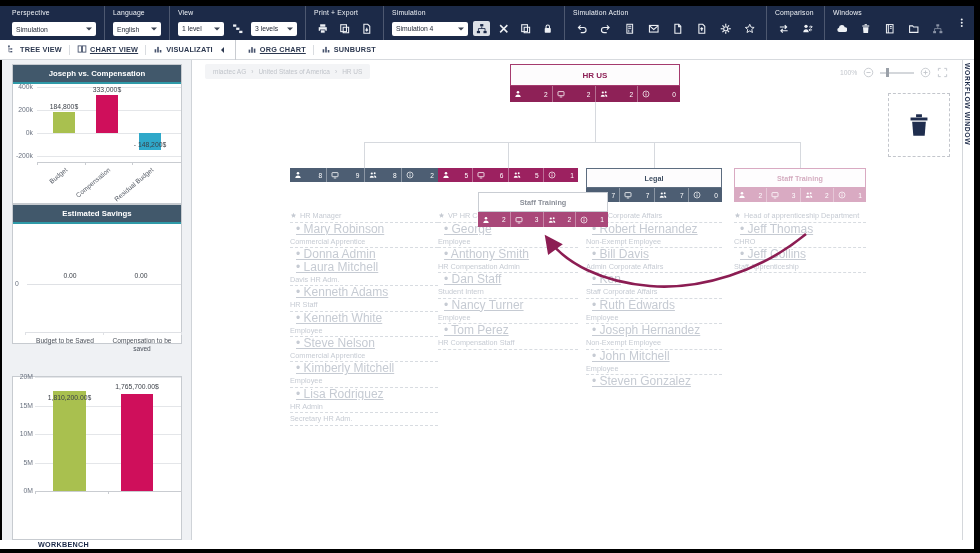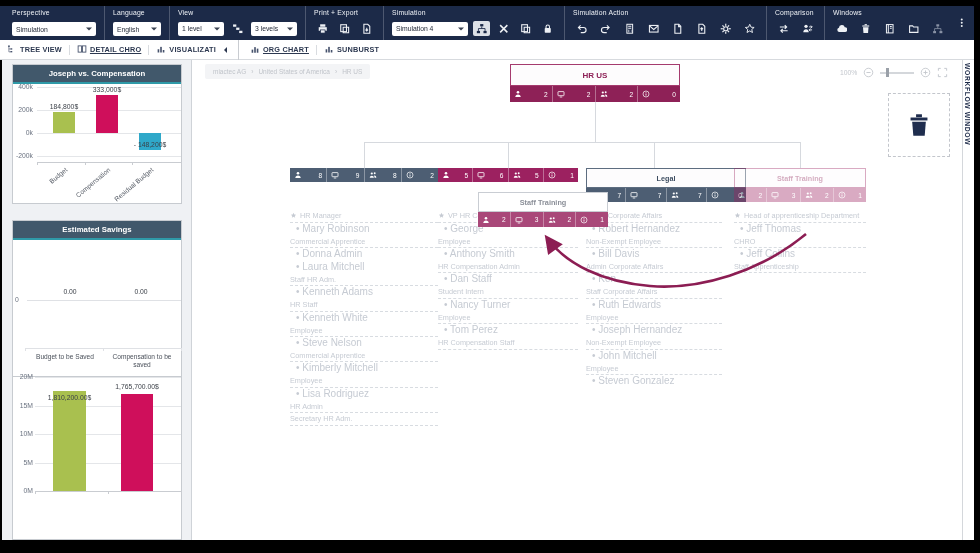--- a/index.html
+++ b/index.html
@@ -58,21 +58,21 @@
   .node-title{display:flex;align-items:center;justify-content:center;font-weight:bold;background:#fdfcfd;box-sizing:border-box;}
   .badgebar{display:flex;}
   .bcell{flex:1;display:flex;align-items:center;justify-content:space-between;padding:0 4px;border-right:1px solid rgba(255,255,255,.35);}
   .bcell:last-child{border-right:none;}
   .bcell svg{width:8px;height:8px;color:#fff;flex:0 0 auto;}
   .bcount{font-size:6.6px;color:#fff;}
   .mlist{position:absolute;}
   .mrole{height:12.7px;line-height:11px;font-size:7.3px;color:#c6cbd3;border-bottom:1px dashed #d8dce1;box-sizing:border-box;
          white-space:nowrap;overflow:hidden;display:flex;align-items:center;gap:3px;}
   .mrole svg{width:7px;height:7px;color:#c6cbd3;flex:0 0 auto;}
-  .mname{height:12.7px;line-height:12px;font-size:10px;color:#c6cbd3;padding-left:6px;white-space:nowrap;overflow:hidden;}
+  .mname{height:12.7px;line-height:12px;font-size:12px;color:#c6cbd3;padding-left:6px;white-space:nowrap;overflow:hidden;text-decoration:underline;}
   #ghost{z-index:5;}
   #ghost .node-title{background:rgba(255,255,255,.72);border:1px solid #c9cdd3;color:#8b8f98;font-size:7.3px;height:20px;}
   #ghost .badgebar{background:rgba(150,32,92,.82);height:15px;}
   #arrowlayer{left:0;top:0;width:770px;height:480px;pointer-events:none;z-index:6;}
   #trashzone{left:696px;top:33px;width:62px;height:64px;border:1.5px dashed #c3c6cc;display:flex;align-items:center;justify-content:center;box-sizing:border-box;}
   #trashzone svg{width:26px;height:26px;color:#1f2d4e;}
   .conn{background:#d6d9de;}
 
   
   #rail{left:962px;top:60px;width:12px;height:480px;background:#fff;border-left:1px solid #d4d7db;box-sizing:border-box;}
@@ -312,21 +312,21 @@
             <path d="M3 4.6v8h2.4M3 7.9h2.4" fill="none" stroke="currentColor" stroke-width="1"></path>
           </svg></span>
       <span class="tab-txt">TREE VIEW</span>
     </div>
     <div class="tab-sep"></div>
     <div class="tab active">
       <span><svg viewBox="0 0 16 16" fill="none" stroke="currentColor" stroke-width="1.4" style="width: 10px; height: 10px;">
             <rect x="1.8" y="3" width="5.4" height="10"></rect>
             <rect x="8.8" y="3" width="5.4" height="10"></rect>
           </svg></span>
-      <span class="tab-txt">DETAIL CHRO</span>
+      <span class="tab-txt">CHART VIEW</span>
     </div>
     <div class="tab-sep"></div>
     <div class="tab">
       <span><svg viewBox="0 0 16 16" fill="currentColor" style="width: 10px; height: 10px;">
             <rect x="2.6" y="8.4" width="2.6" height="5.2"></rect>
             <rect x="6.7" y="4.6" width="2.6" height="9"></rect>
             <rect x="10.8" y="9.6" width="2.6" height="4"></rect>
           </svg></span>
       <span class="tab-txt">VISUALIZATI</span>
       <span class="collapse-tri"></span>
@@ -372,21 +372,21 @@
           <div class="clab" style="left: 16px; top: 18.748px; width: 70px; text-align: center;">184,800$</div>
           <div class="cat" style="left: -9px; top: 82px;">Budget</div>
           <div class="cbar" style="left: 83px; top: 10.705px; width: 22px; height: 38.295px; background: rgb(207, 15, 91);"></div>
           <div class="clab" style="left: 59px; top: 1.705px; width: 70px; text-align: center;">333,000$</div>
           <div class="cat" style="left: 34px; top: 82px;">Compensation</div>
           <div class="cbar" style="left: 126px; top: 49px; width: 22px; height: 17.043px; background: rgb(47, 168, 201);"></div>
           <div class="clab" style="left: 102px; top: 57.043px; width: 70px; text-align: center;">- 148,200$</div>
           <div class="cat" style="left: 77px; top: 82px;">Residual Budget</div>
         </div>
     </div>
-    <div class="panel" style="top:160px;height:160px">
+    <div class="panel" style="top:144px;height:140px">
       <div class="panel-h">Estimated Savings</div>
       <div class="panel-b" id="chart1" style="height:141px">
           <div class="hl" style="left: 14px; top: 60px; width: 154px; background: rgb(223, 225, 229);"></div>
           <div class="clab" style="left: 2px; top: 56px; color: rgb(106, 114, 128);">0</div>
           <div class="clab" style="left: 32px; top: 48px; width: 50px; text-align: center;">0.00</div>
           <div class="clab" style="left: 103px; top: 48px; width: 50px; text-align: center;">0.00</div>
           <div class="hl" style="left: 12px; top: 108px; width: 156px; background: rgb(223, 225, 229);"></div>
           <div class="vl" style="left: 12px; top: 108px; height: 3px; background: rgb(223, 225, 229);"></div>
           <div class="vl" style="left: 90px; top: 108px; height: 3px; background: rgb(223, 225, 229);"></div>
           <div class="vl" style="left: 168px; top: 108px; height: 3px; background: rgb(223, 225, 229);"></div>
@@ -552,21 +552,21 @@
             </span>
             <span>HR Manager</span>
           </div>
           <div class="mname">• Mary Robinson</div>
           <div class="mrole">
             <span>Commercial Apprentice</span>
           </div>
           <div class="mname">• Donna Admin</div>
           <div class="mname">• Laura Mitchell</div>
           <div class="mrole">
-            <span>Staff HR Adm.</span>
+            <span>Davis HR Adm.</span>
           </div>
           <div class="mname">• Kenneth Adams</div>
           <div class="mrole">
             <span>HR Staff</span>
           </div>
           <div class="mname">• Kenneth White</div>
           <div class="mrole">
             <span>Employee</span>
           </div>
           <div class="mname">• Steve Nelson</div>
@@ -650,21 +650,21 @@
           </div>
           <div class="mname">• Nancy Turner</div>
           <div class="mrole">
             <span>Employee</span>
           </div>
           <div class="mname">• Tom Perez</div>
           <div class="mrole">
             <span>HR Compensation Staff</span>
           </div>
         </div>
-        <div class="node abs" style="left: 394px; top: 108px; width: 160px;">
+        <div class="node abs" style="left: 394px; top: 108px; width: 136px;">
           <div class="node-title" style="height: 20px; font-size: 7.2px; color: rgb(61, 77, 97); border: 1px solid rgb(93, 109, 128);">Legal</div>
           <div class="badgebar" style="height: 14px; background: rgb(77, 94, 115);">
             <div class="bcell">
               <span style="display: flex;">
                 <svg viewBox="0 0 16 16" fill="currentColor">
                   <circle cx="8" cy="4.6" r="2.6"></circle>
                   <path d="M2.6 14c0-3 2.4-5 5.4-5s5.4 2 5.4 5z"></path>
                 </svg>
               </span>
               <span class="bcount">7</span>
@@ -859,13 +859,16 @@
             <path d="M3.8 6h8.4l-.7 8.6H4.5z"></path>
           </svg>
         </span>
     </div>
   </div>
 
   <div id="rail" class="abs">
     <div id="rail-label">WORKFLOW WINDOW</div>
   </div>
 
+  <div id="workbench" class="abs">
+    <span>WORKBENCH</span>
+  </div>
 </div>
 
 </body></html>

